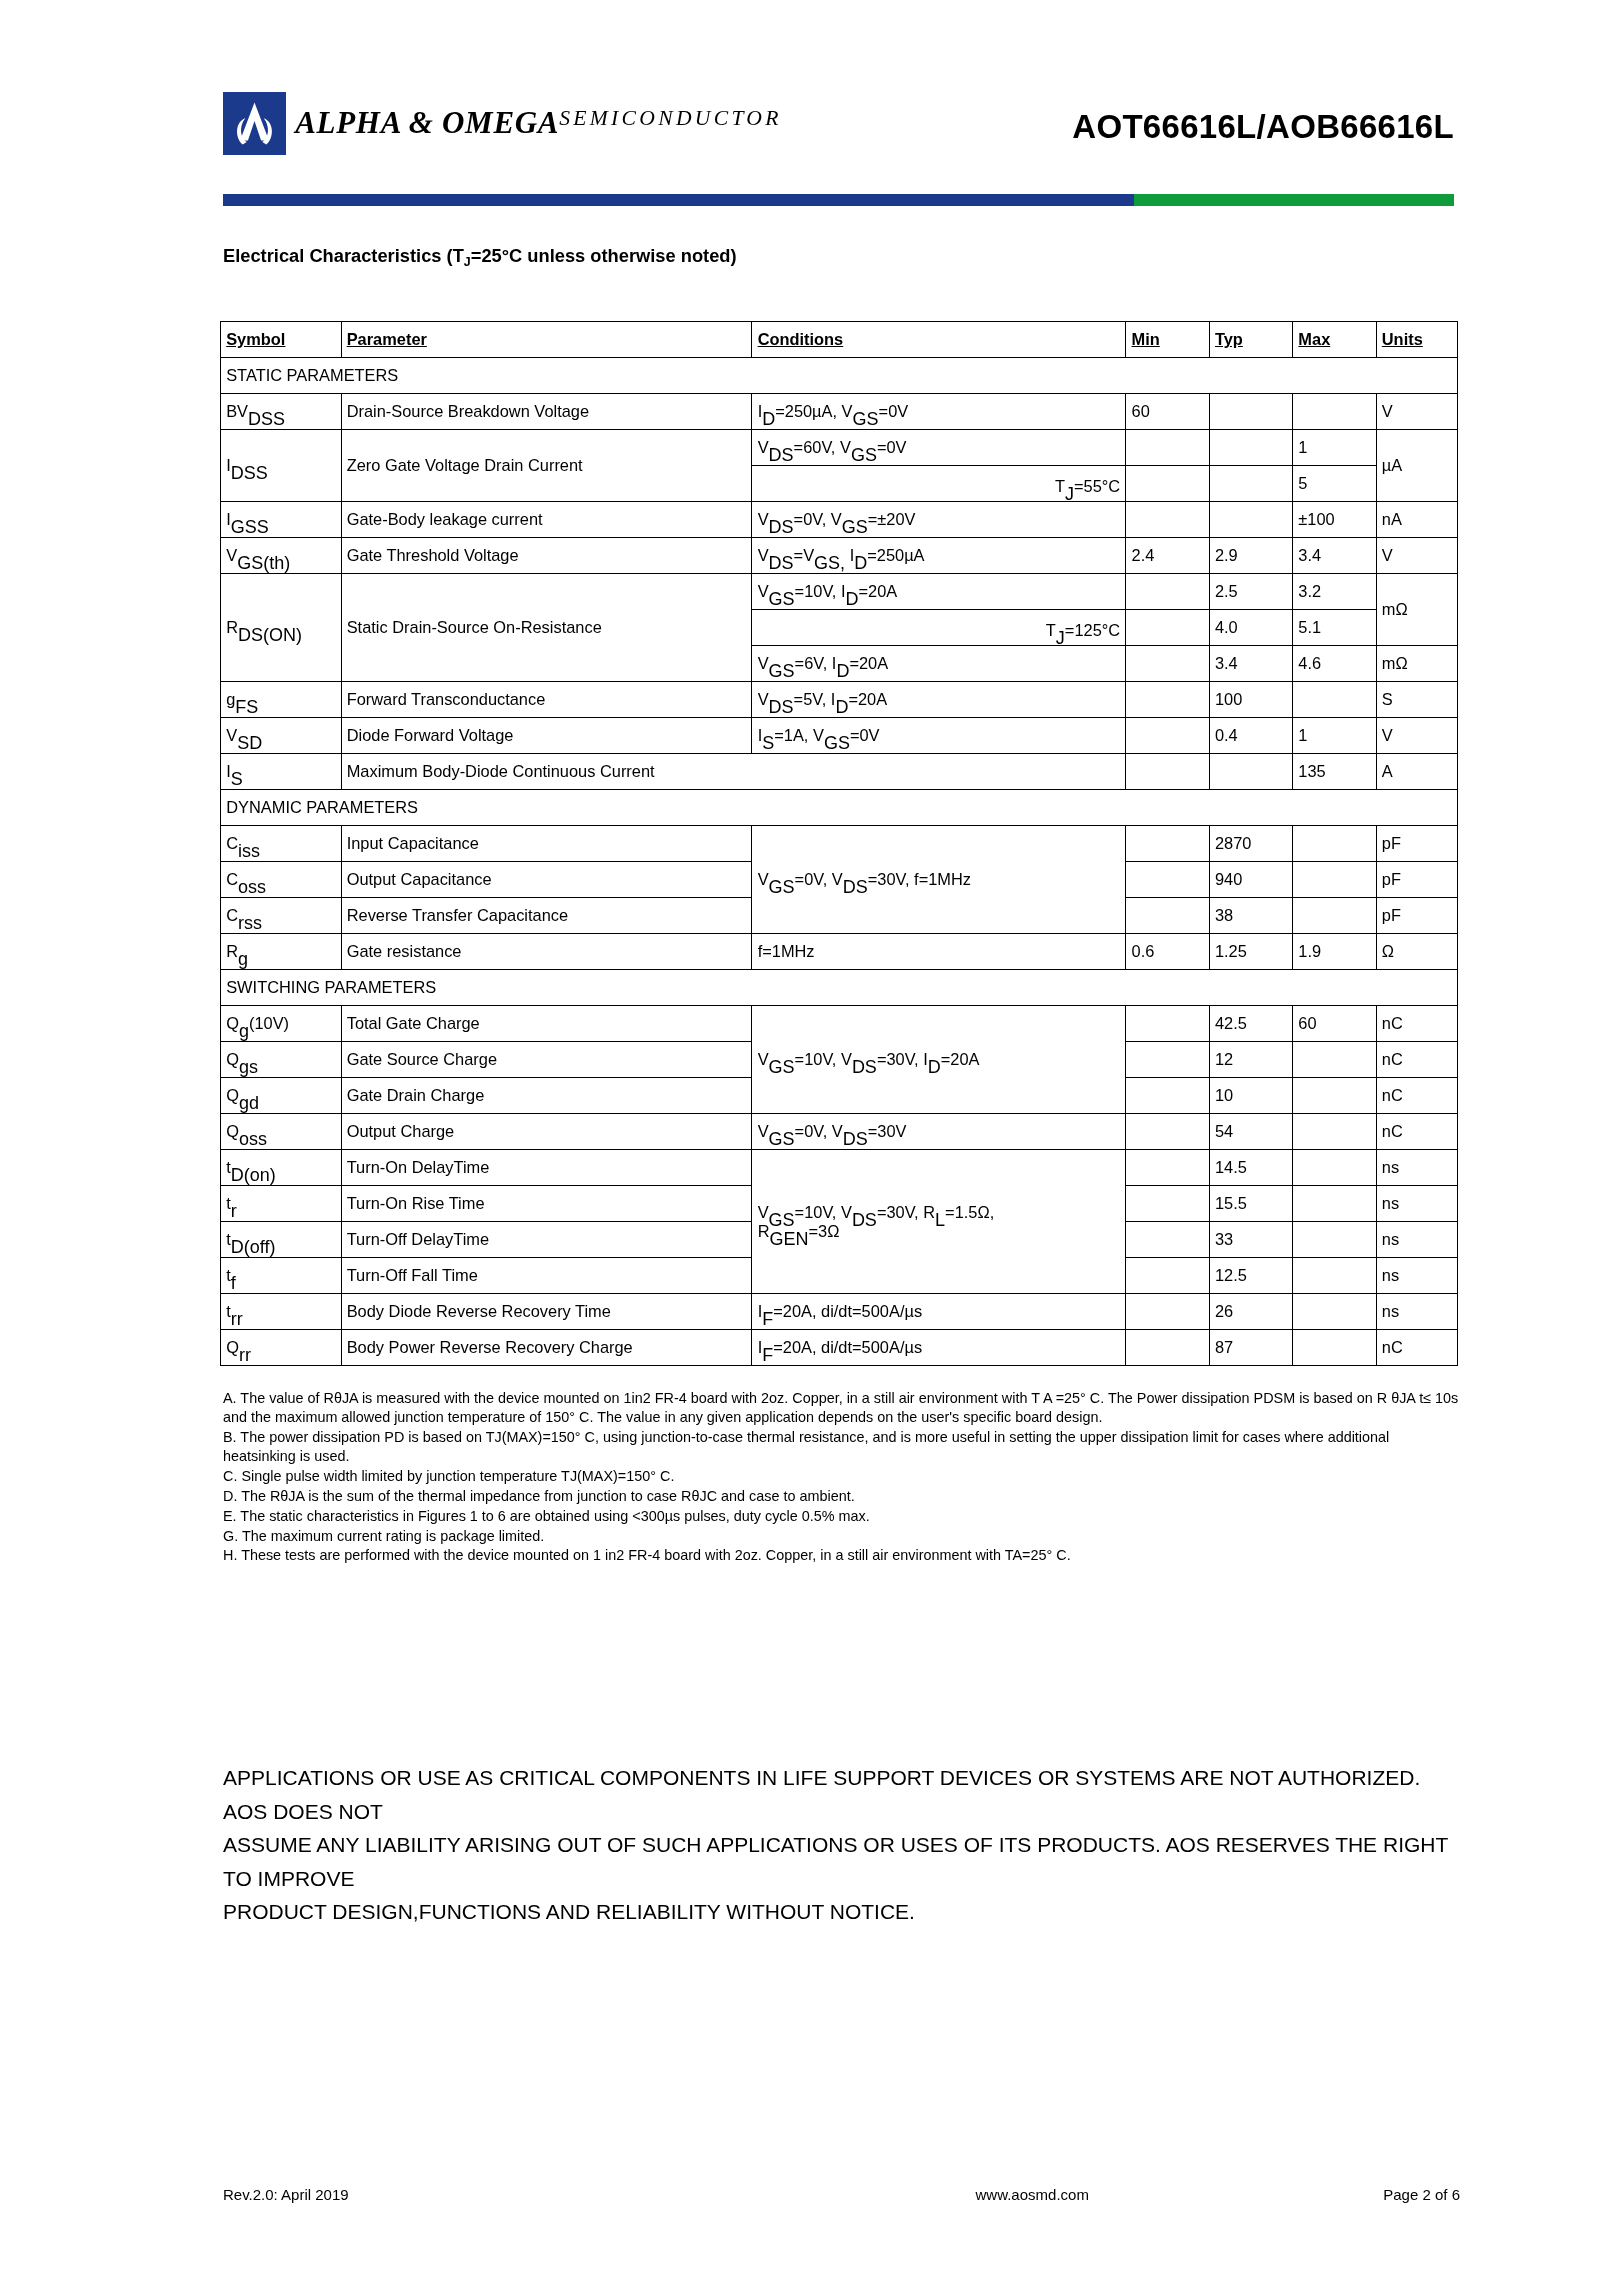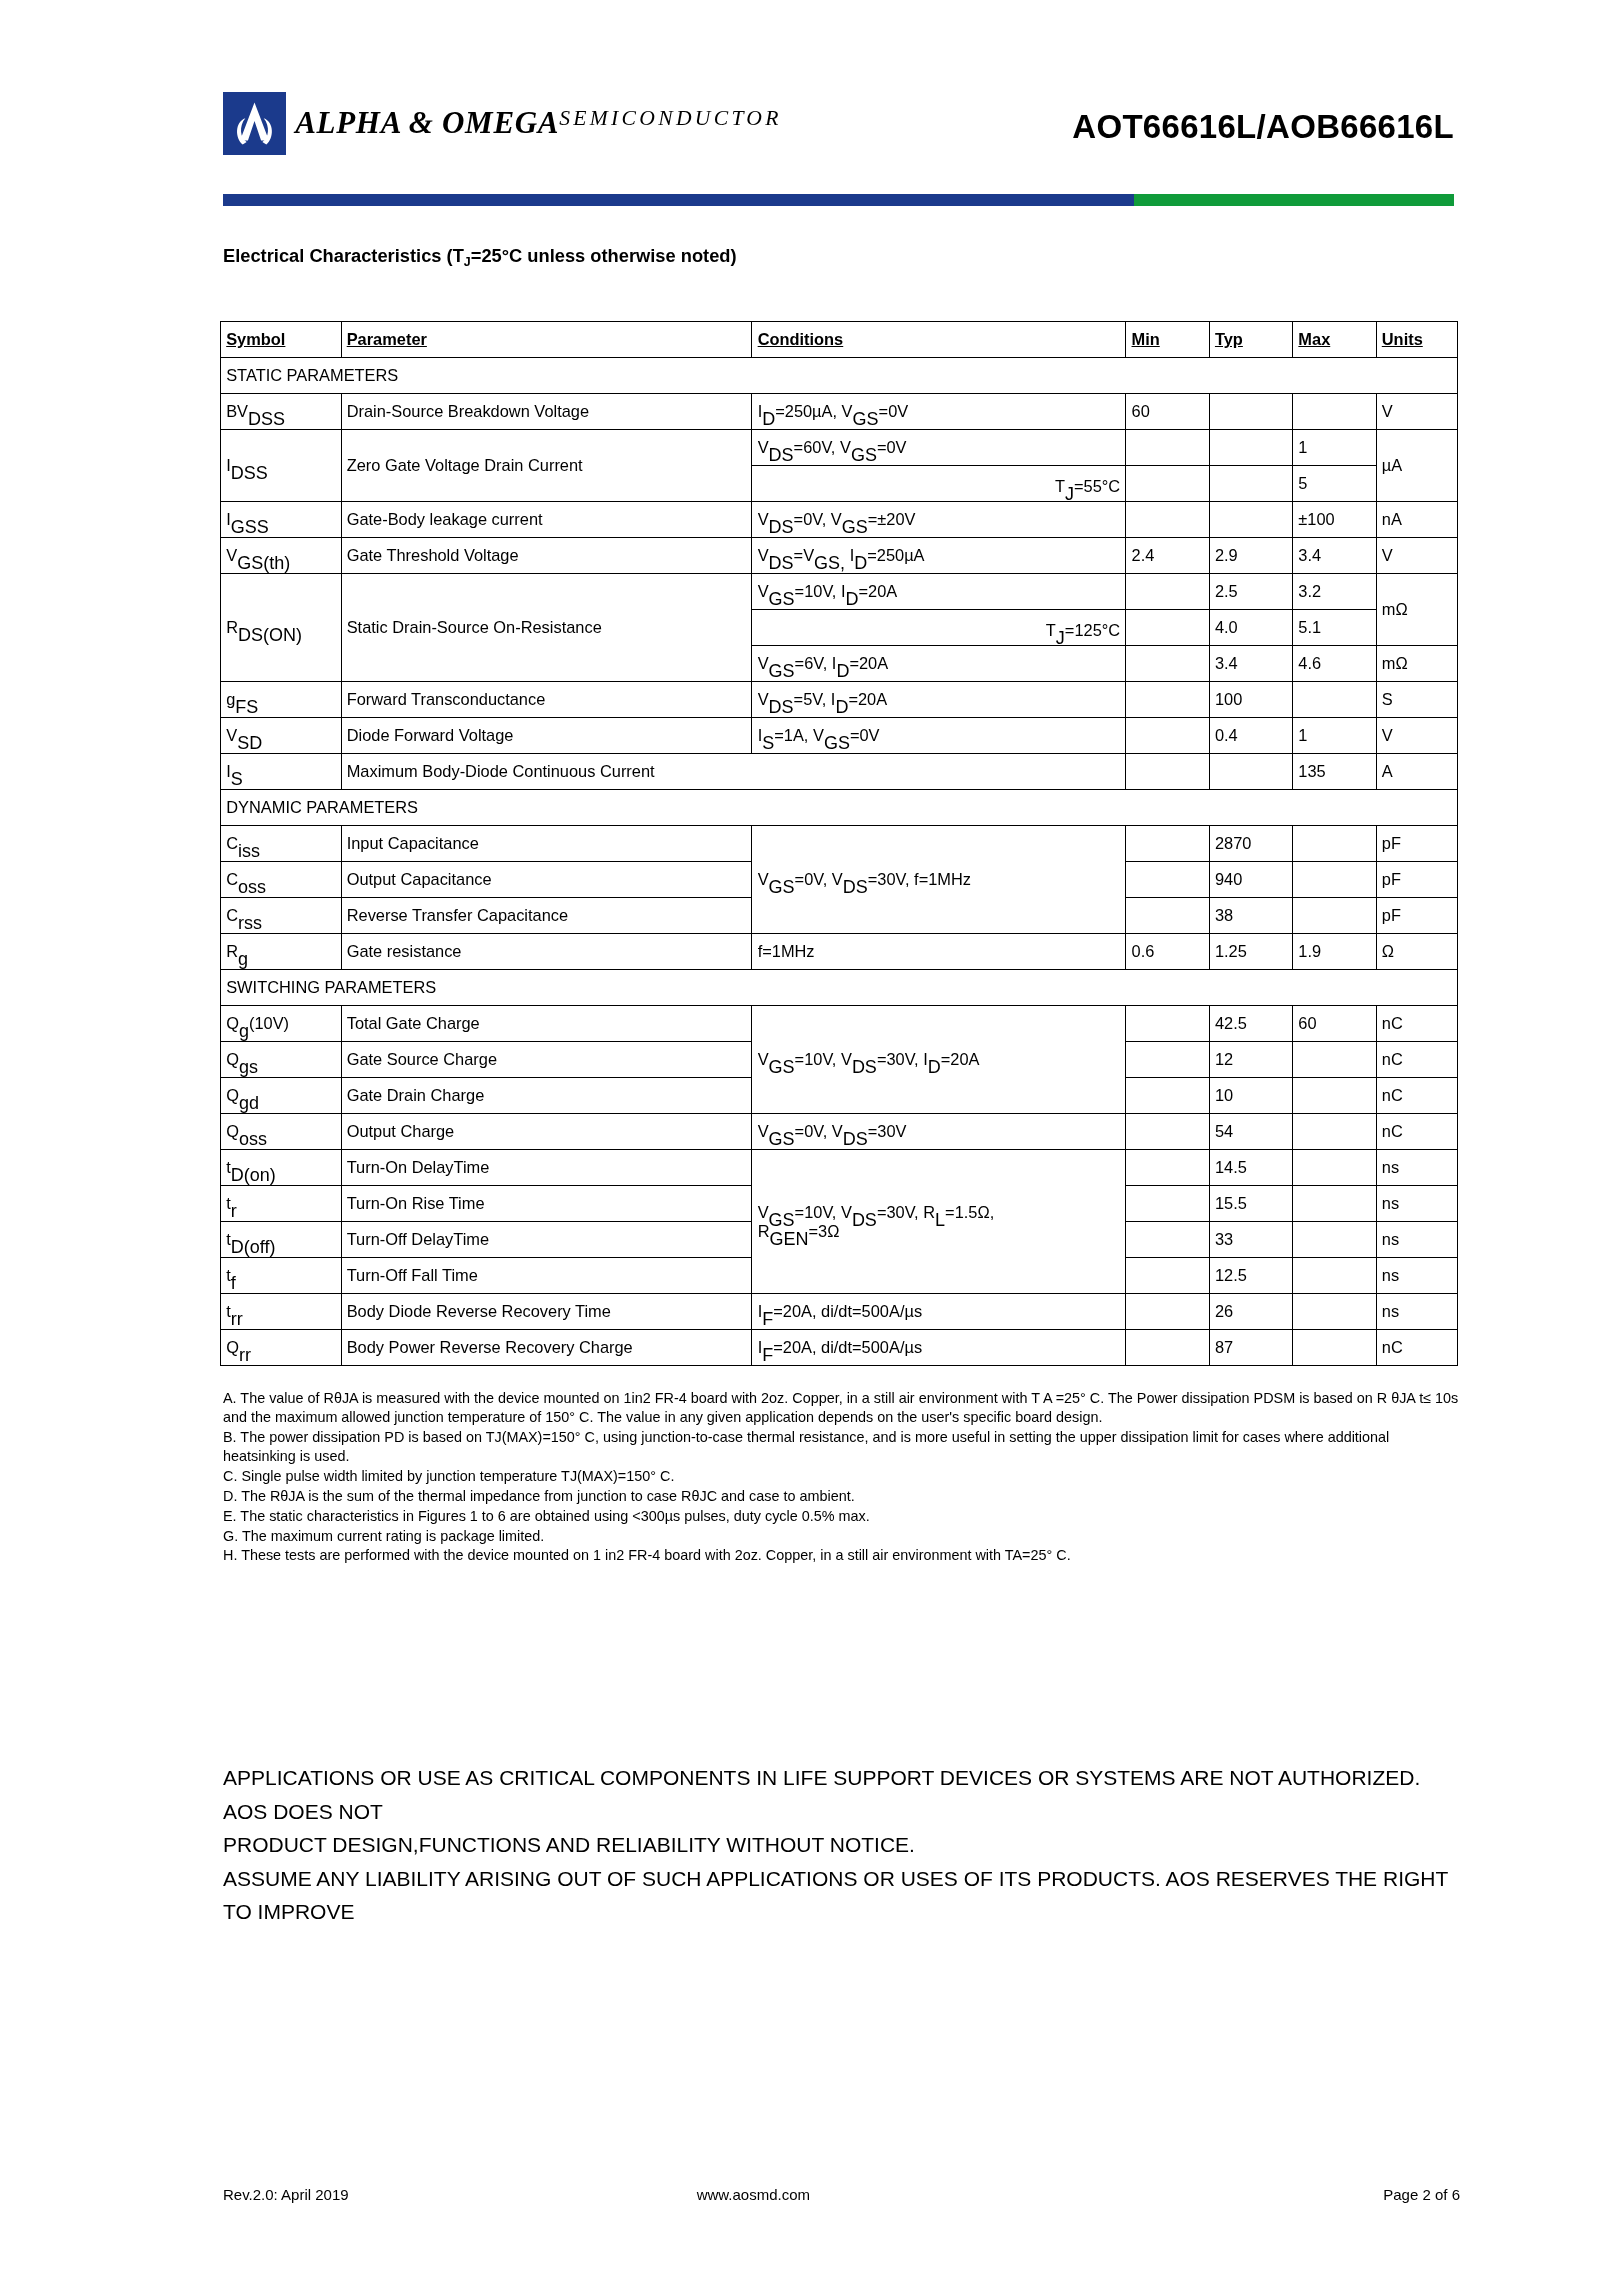--- a/index.html
+++ b/index.html
@@ -170,21 +170,21 @@
   .footer {
     position: absolute;
     left: 223px;
     top: 2186px;
     width: 1237px;
     font-size: 15px;
     display: flex;
     align-items: baseline;
   }
   .footer .rev { width: 37%; }
-  .footer .url { width: 33%; text-align: left; margin-left: 16px; }
+  .footer .url { width: 33%; text-align: right; }
   .footer .pg { flex: 1; text-align: right; }
 </style>
 </head>
 <body>
 
 <div class="page">
 
   <div class="header">
     <div class="logo-block">
       <div class="logo-mark">
@@ -488,22 +488,22 @@
     <p>B. The power dissipation PD is based on TJ(MAX)=150° C, using junction-to-case thermal resistance, and is more useful in setting the upper dissipation limit for cases where additional heatsinking is used.</p>
     <p>C. Single pulse width limited by junction temperature TJ(MAX)=150° C.</p>
     <p>D. The RθJA is the sum of the thermal impedance from junction to case RθJC and case to ambient.</p>
     <p>E. The static characteristics in Figures 1 to 6 are obtained using &lt;300µs pulses, duty cycle 0.5% max.</p>
     <p>G. The maximum current rating is package limited.</p>
     <p>H. These tests are performed with the device mounted on 1 in2 FR-4 board with 2oz. Copper, in a still air environment with TA=25° C.</p>
   </div>
 
   <div class="disclaimer">
     <div>APPLICATIONS OR USE AS CRITICAL COMPONENTS IN LIFE SUPPORT DEVICES OR SYSTEMS ARE NOT AUTHORIZED. AOS DOES NOT</div>
+    <div>ASSUME ANY LIABILITY ARISING OUT OF SUCH APPLICATIONS OR USES OF ITS PRODUCTS.  AOS RESERVES THE RIGHT TO IMPROVE</div>
     <div>PRODUCT DESIGN,FUNCTIONS AND RELIABILITY WITHOUT NOTICE.</div>
-    <div>ASSUME ANY LIABILITY ARISING OUT OF SUCH APPLICATIONS OR USES OF ITS PRODUCTS.  AOS RESERVES THE RIGHT TO IMPROVE</div>
   </div>
 
   <div class="footer">
     <div class="rev">Rev.2.0: April 2019</div>
     <div class="url">www.aosmd.com</div>
     <div class="pg">Page 2 of 6</div>
   </div>
 
 </div>
 

